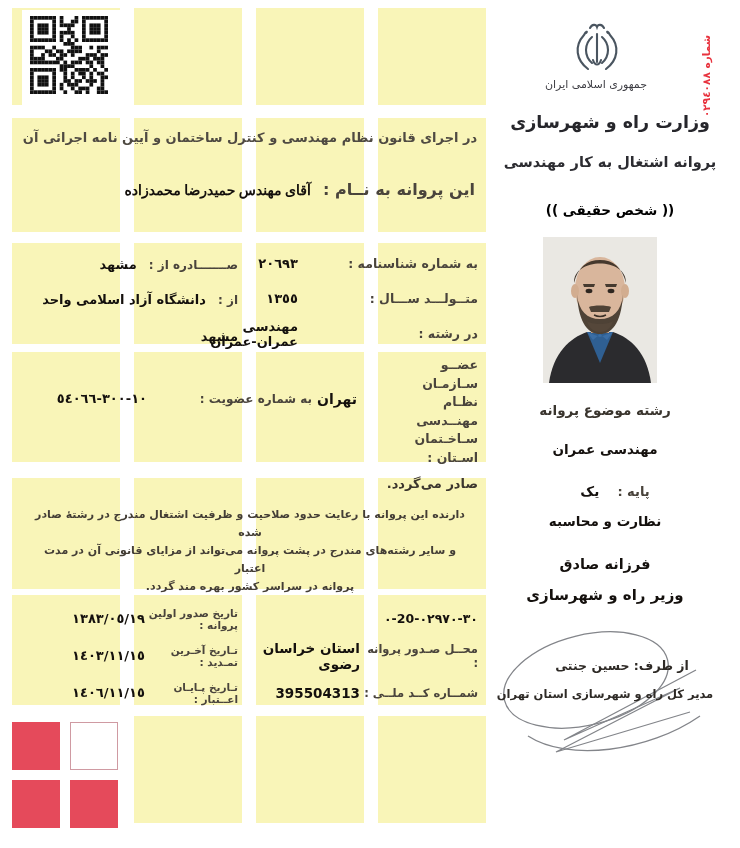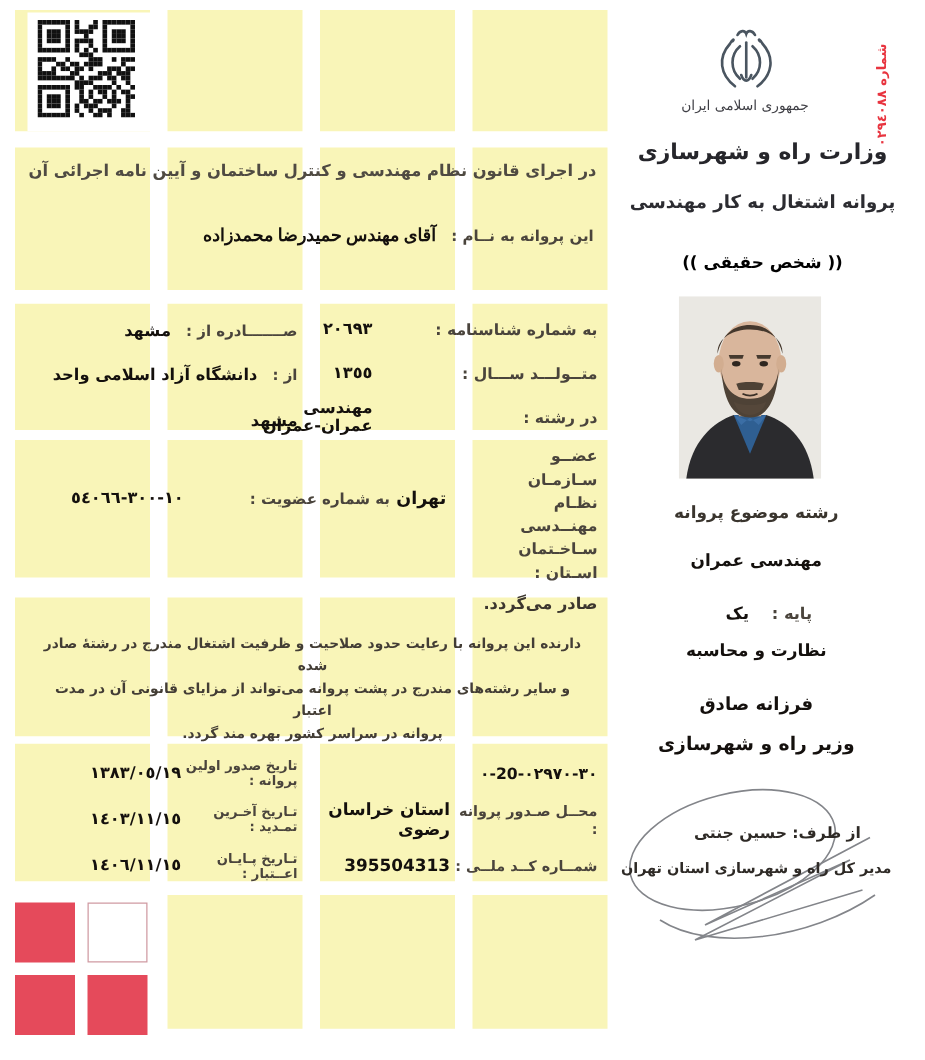--- a/index.html
+++ b/index.html
@@ -22,21 +22,21 @@
   .serial{position:absolute;left:646px;top:68px;width:124px;height:16px;
           transform:rotate(-90deg);transform-origin:center;
           color:var(--serial-red,#e8343f);font-weight:bold;font-size:10.5px;
           text-align:center;z-index:2;white-space:nowrap;}
   
   .stamp{position:absolute;width:48px;height:48px;background:var(--stamp-red,#e54a5b);z-index:1;}
   .stamp.white{background:#fff;border:1px solid #cf9aa2;width:46px;height:46px;}
   
   .intro{left:20px;top:128px;width:460px;font-size:13px;line-height:20px;color:#4f4a42;font-weight:600;}
   .nameline{left:60px;top:180px;width:415px;text-align:right;font-size:13px;}
-  .nameline .lbl{font-size:12px;margin-left:8px;}
+  .nameline .lbl{font-size:16px;margin-left:8px;}
   .nameline .valb{font-size:14px;font-family:Liberation Serif, serif;}
   .idright{left:192px;top:246px;width:286px;}
   .idright .row{height:35px;}
   .idright .lbl{flex:0 0 180px;font-size:12.5px;}
   .idleft{left:10px;top:246px;width:228px;}
   .idleft .row{height:35px;text-align:right;}
   .idleft .lbl{font-size:12px;margin-left:7px;}
   .idleft .valb,.idright .valb{font-size:13px;}
   .orgblock{left:383px;top:356px;width:95px;text-align:right;font-size:12.5px;line-height:18.5px;}
   .orgissue{margin-top:8px;font-size:13px;font-weight:600;color:#3c362e;}

